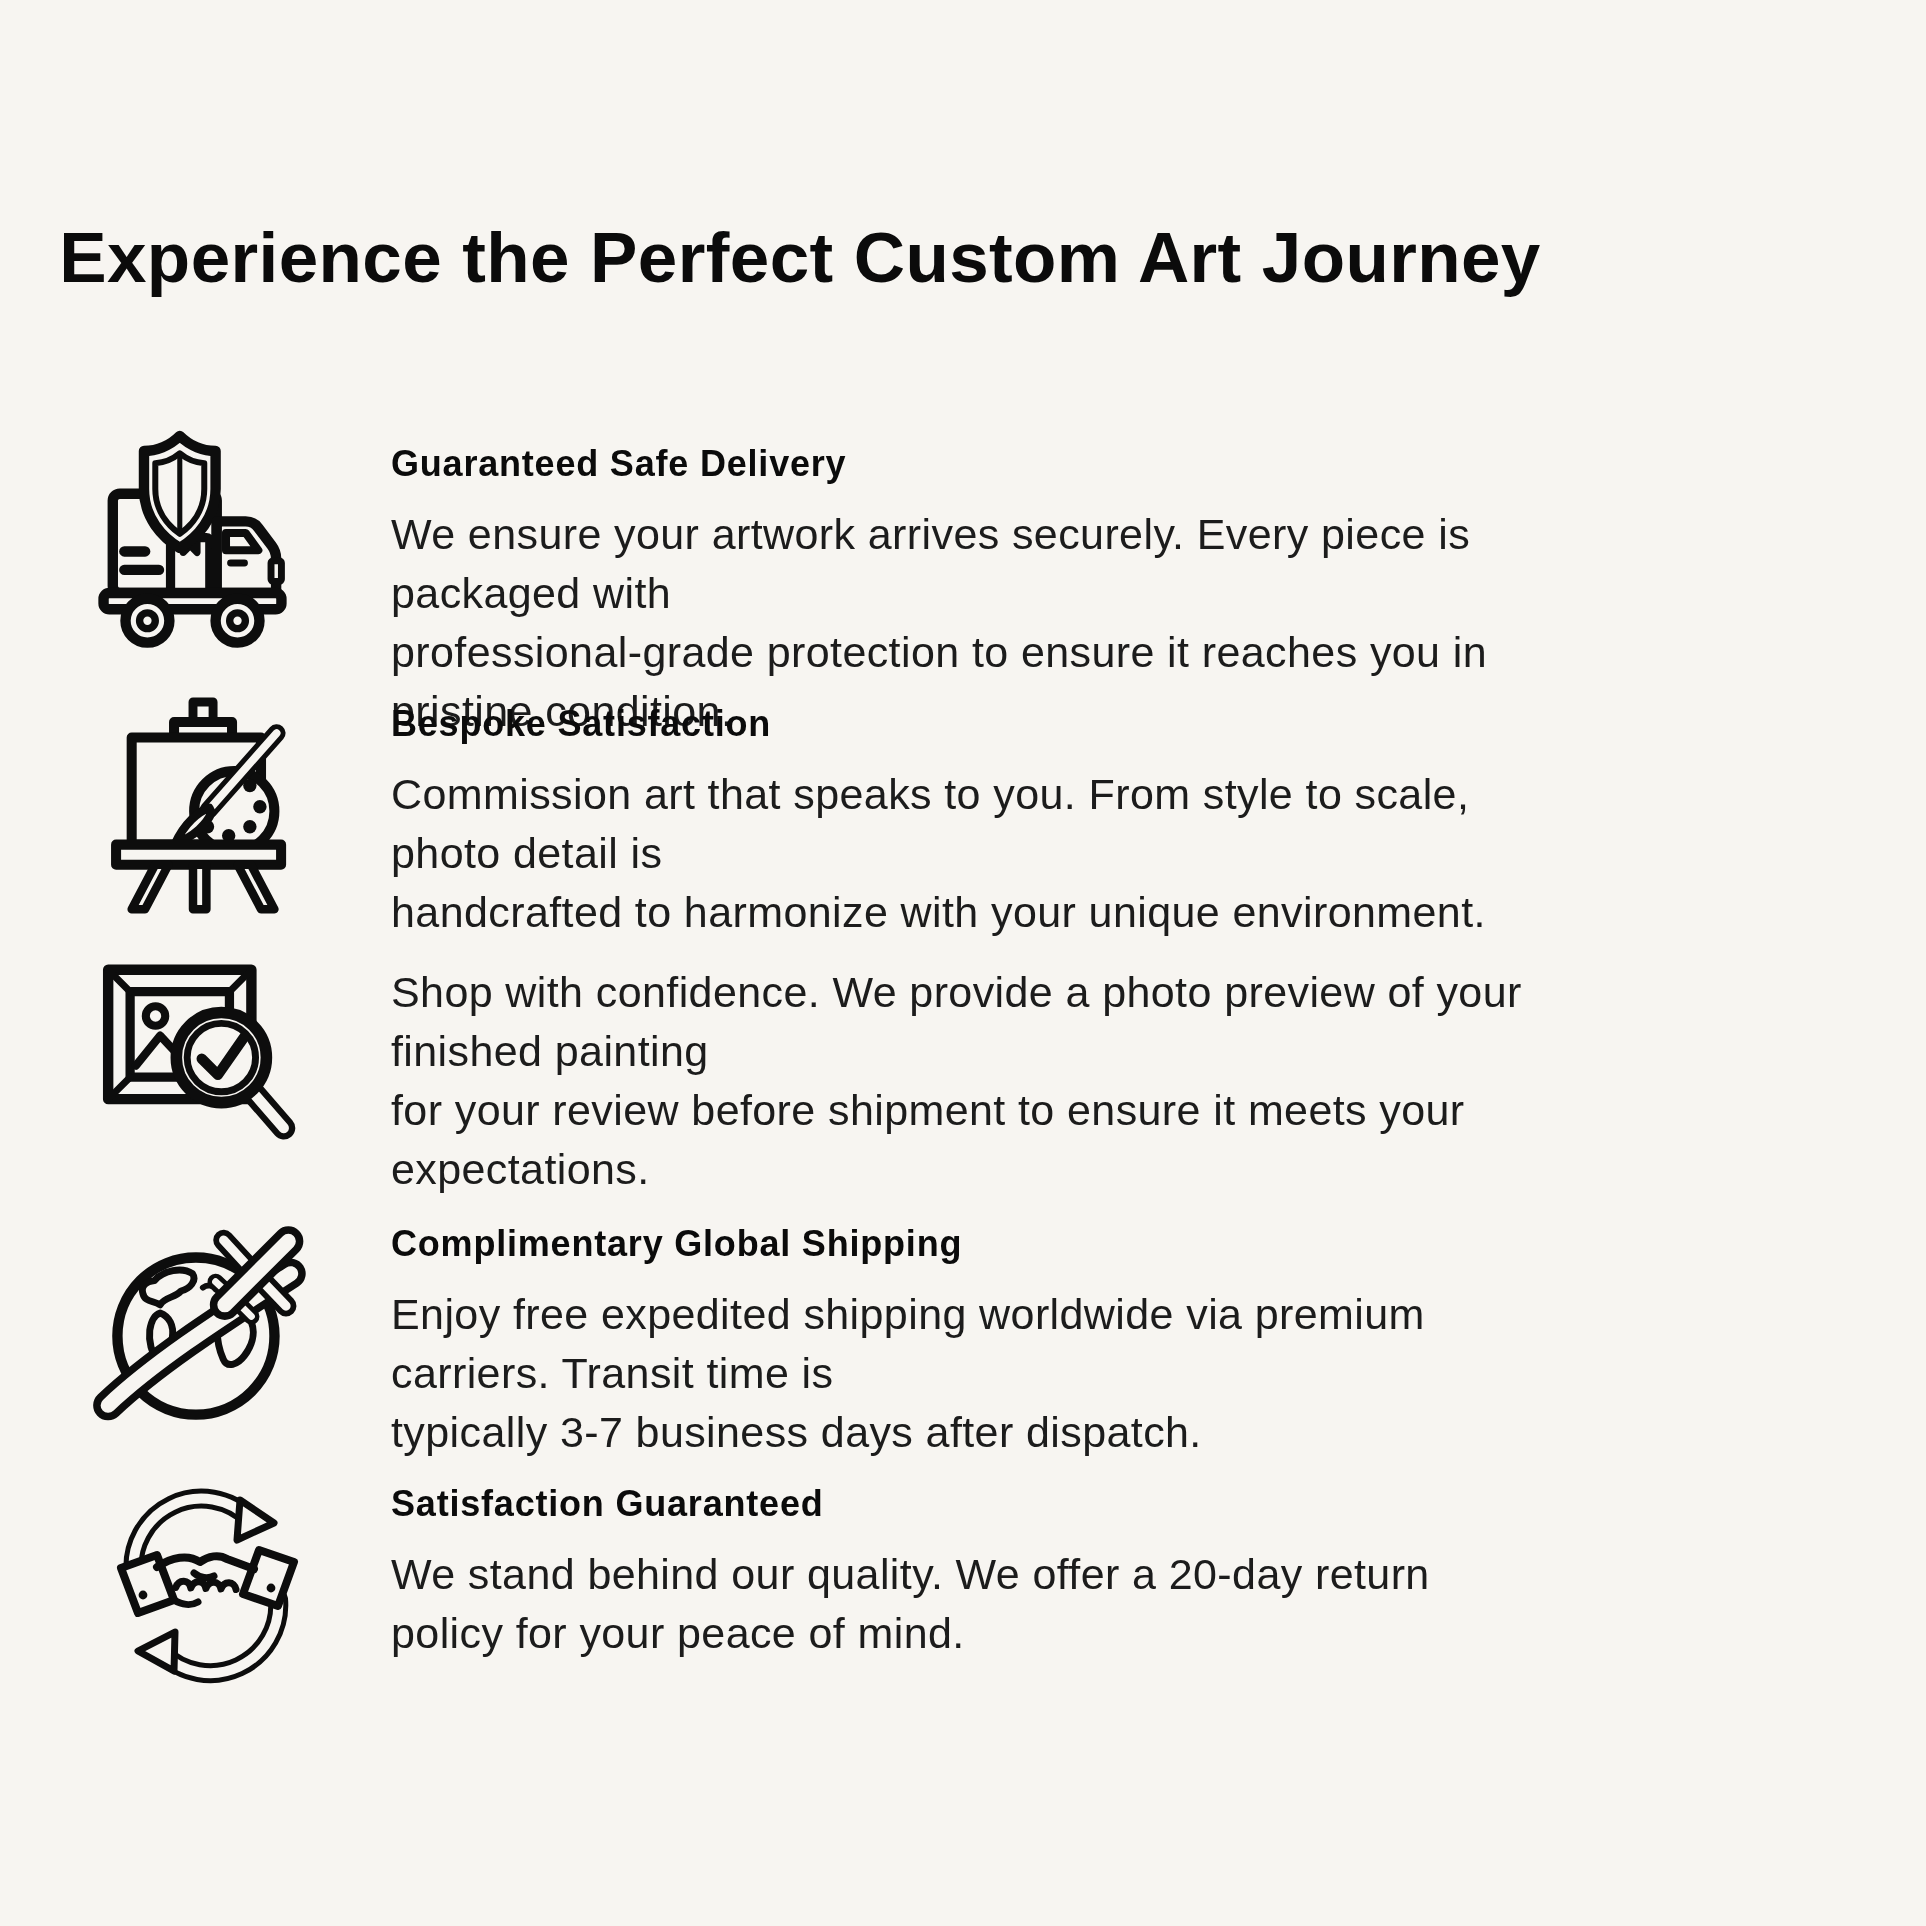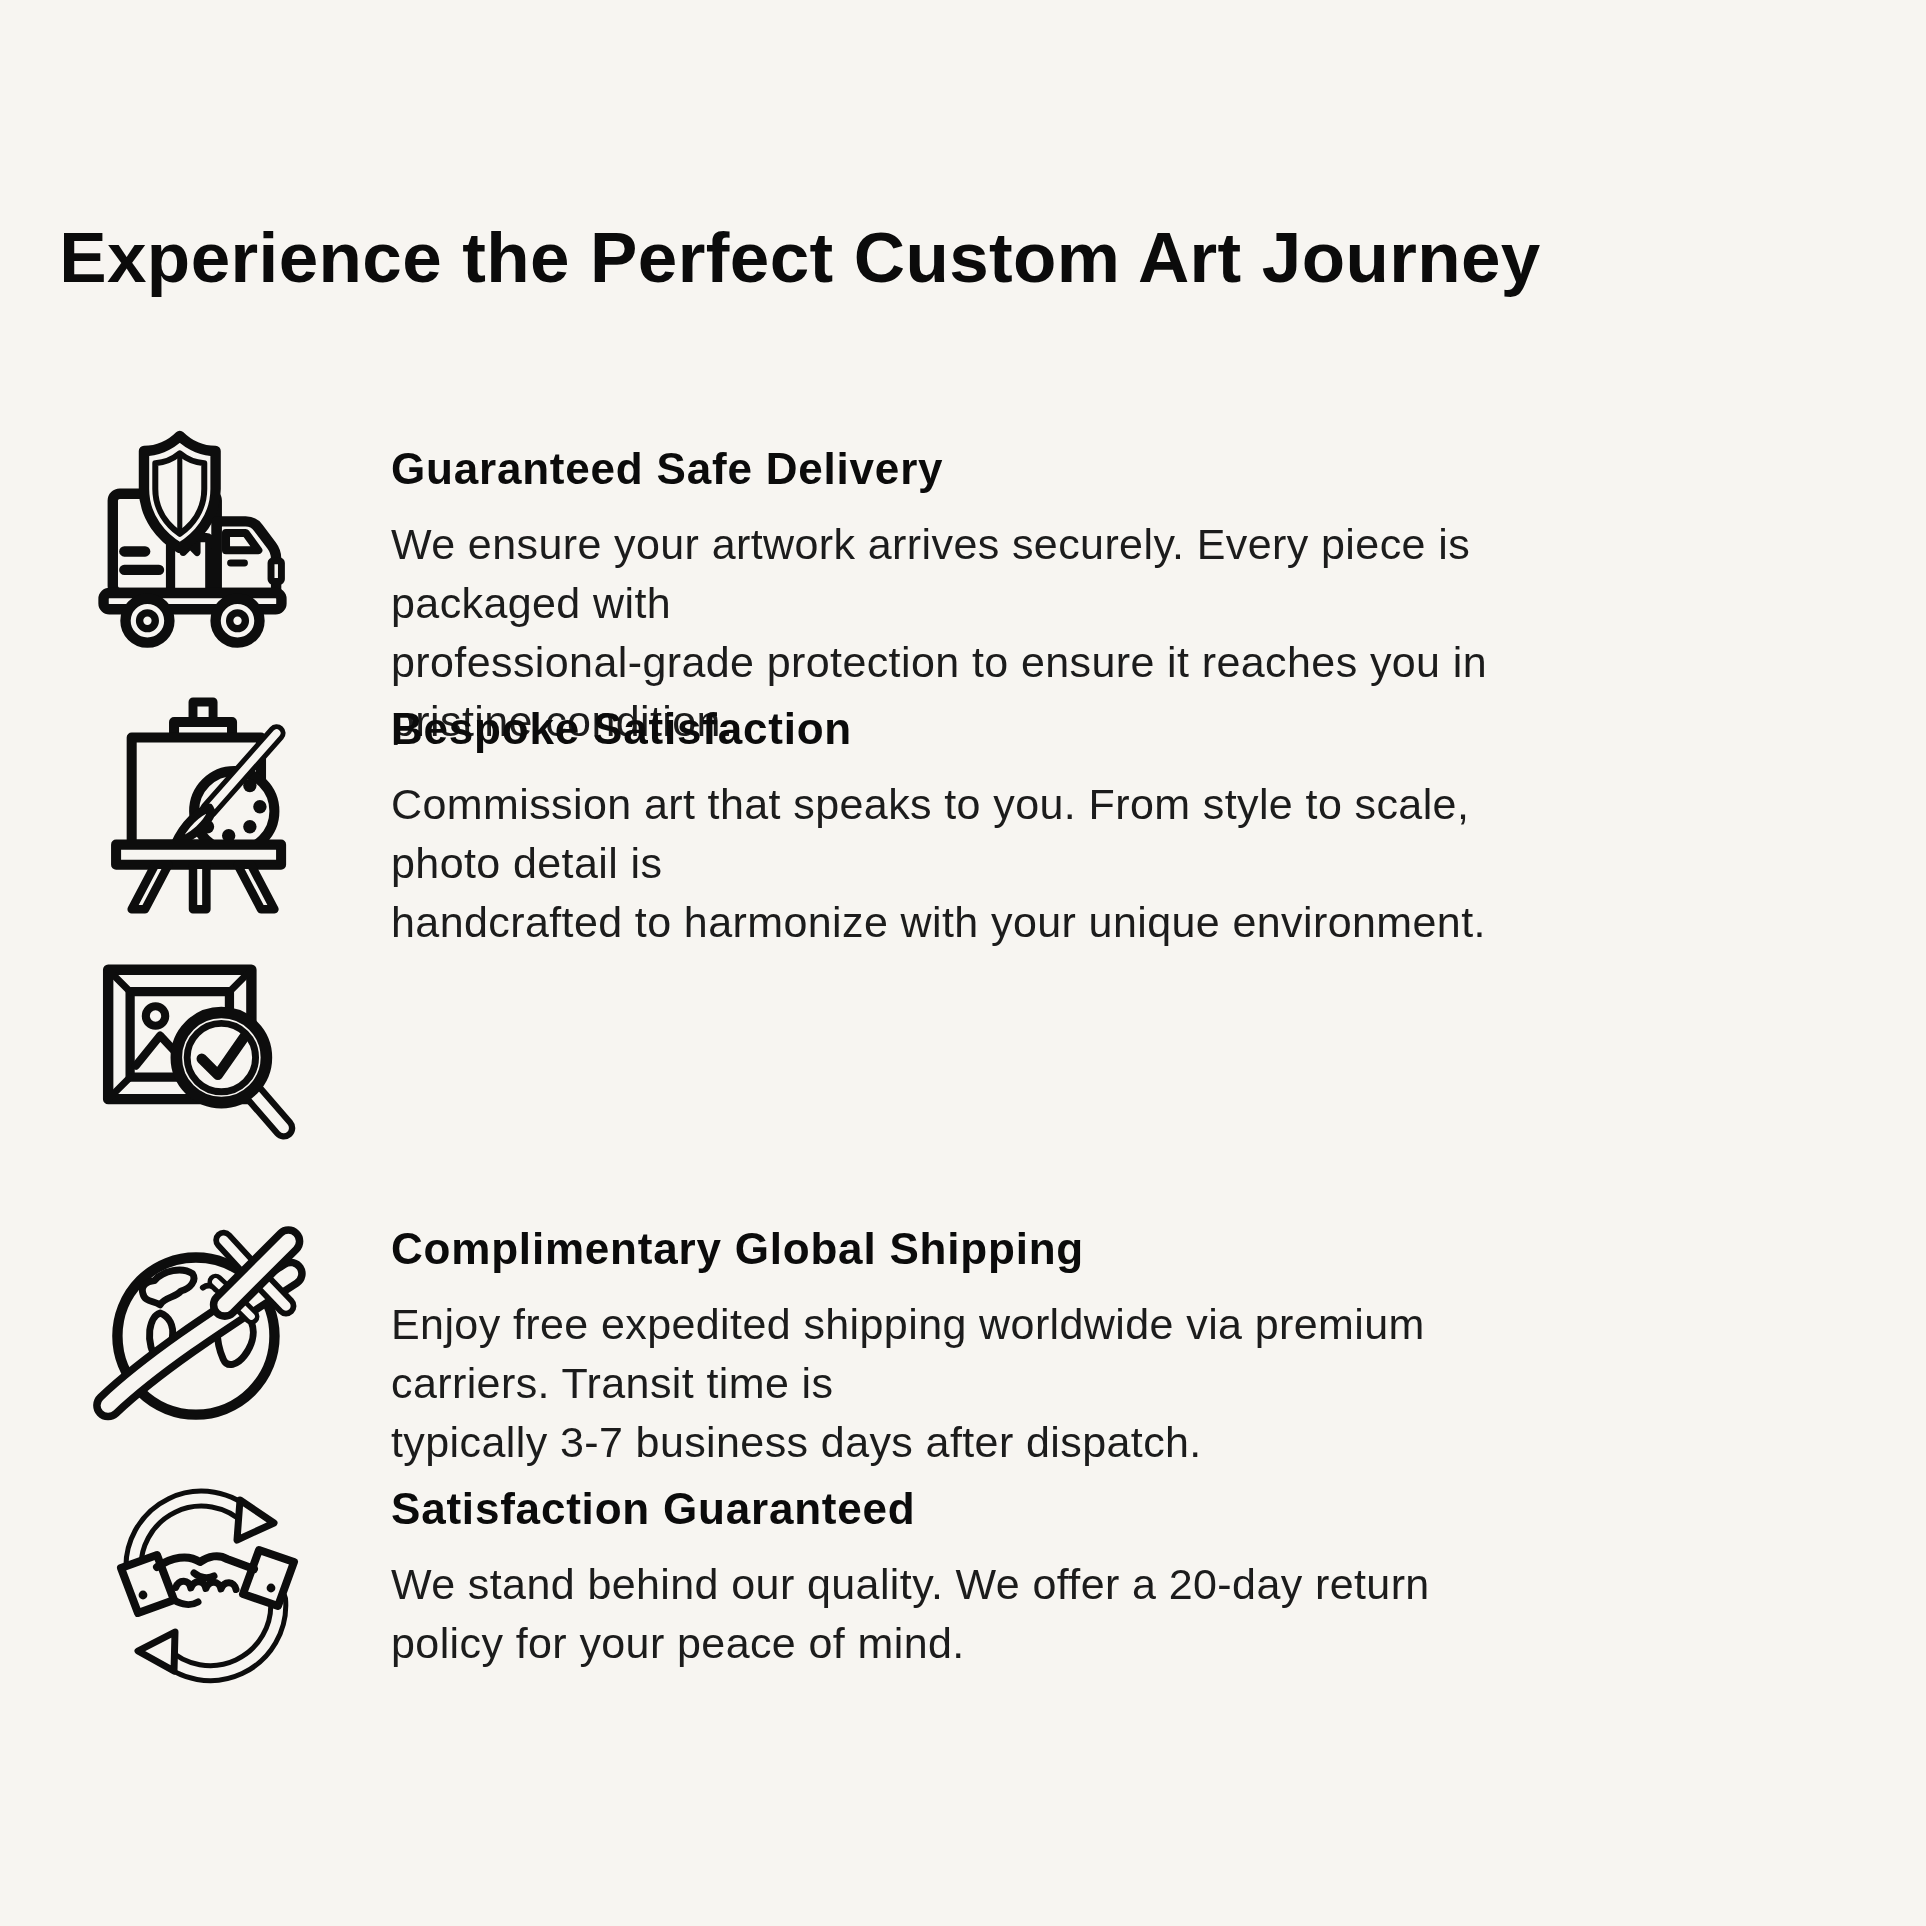--- a/index.html
+++ b/index.html
@@ -16,21 +16,21 @@
     display:flex; flex-direction:column; gap:29px;
   }
   .feature { display:flex; align-items:flex-start; gap:68px; height:231px; }
   .icon-box {
     width:231px; height:231px; flex:none;
     display:flex; align-items:center; justify-content:center;
   }
   .icon-box svg { display:block; }
   .feature-text { padding-top:14px; max-width:1541px; }
   .feature-title {
-    margin:0 0 20px 0; font-size:44px; font-weight:700;
+    margin:0 0 20px 0; font-size:36px; font-weight:700;
     letter-spacing:0.8px; line-height:1.18; color:#0b0b0b;
   }
   .feature-desc {
     margin:0; font-size:43px; font-weight:400; color:var(--body);
     line-height:59px; letter-spacing:0.4px; white-space:pre-line;
   }
   .ln { stroke:var(--ink); fill:none; stroke-linecap:round; stroke-linejoin:round; }
   .fillbg { fill:var(--bg); }
   .hollow-bg { stroke:var(--bg); fill:none; stroke-linecap:round; stroke-linejoin:round; }
   .dot { fill:var(--ink); stroke:none; }
@@ -123,20 +123,22 @@
           </g>
           <path d="M70 62.5 L83 77.5" stroke-width="4.5" class="hollow-bg"></path>
           <g class="ln">
             <circle cx="56" cy="47" r="19.5" stroke-width="5" class="fillbg"></circle>
             <circle cx="56" cy="47" r="14.8" stroke-width="3"></circle>
             <path d="M47.5 47.5 L54.5 54.5 L66 38" stroke-width="4.5"></path>
           </g>
         </svg>
       </div>
       <div class="feature-text">
+        <p class="feature-desc">Shop with confidence. We provide a photo preview of your finished painting
+for your review before shipment to ensure it meets your expectations.</p>
       </div>
     </div>
 
     <div class="feature">
       <div class="icon-box">
         <svg width="231" height="231" viewBox="0 0 100 100">
           <g class="ln">
             <circle cx="45" cy="55" r="34" stroke-width="4.5" class="fillbg"></circle>
             <path d="M27 31 C31 26.5 39 25 43.5 28 C45.5 31 42.5 34.5 38.5 35.5 C36 38.5 31.5 38 29.5 41.5 C26.5 39.5 23 40.5 22 36.5 C21 33 23.5 31.5 27 31 Z" stroke-width="3"></path>
             <path d="M29.5 45 C33.5 46.5 35.5 50.5 34.8 55.5 C34 60.5 30.5 63.5 28.8 67.5 C26.5 63.5 24.3 58.5 25 52.5 C25.6 48.5 27 45.8 29.5 45 Z" stroke-width="3"></path>

